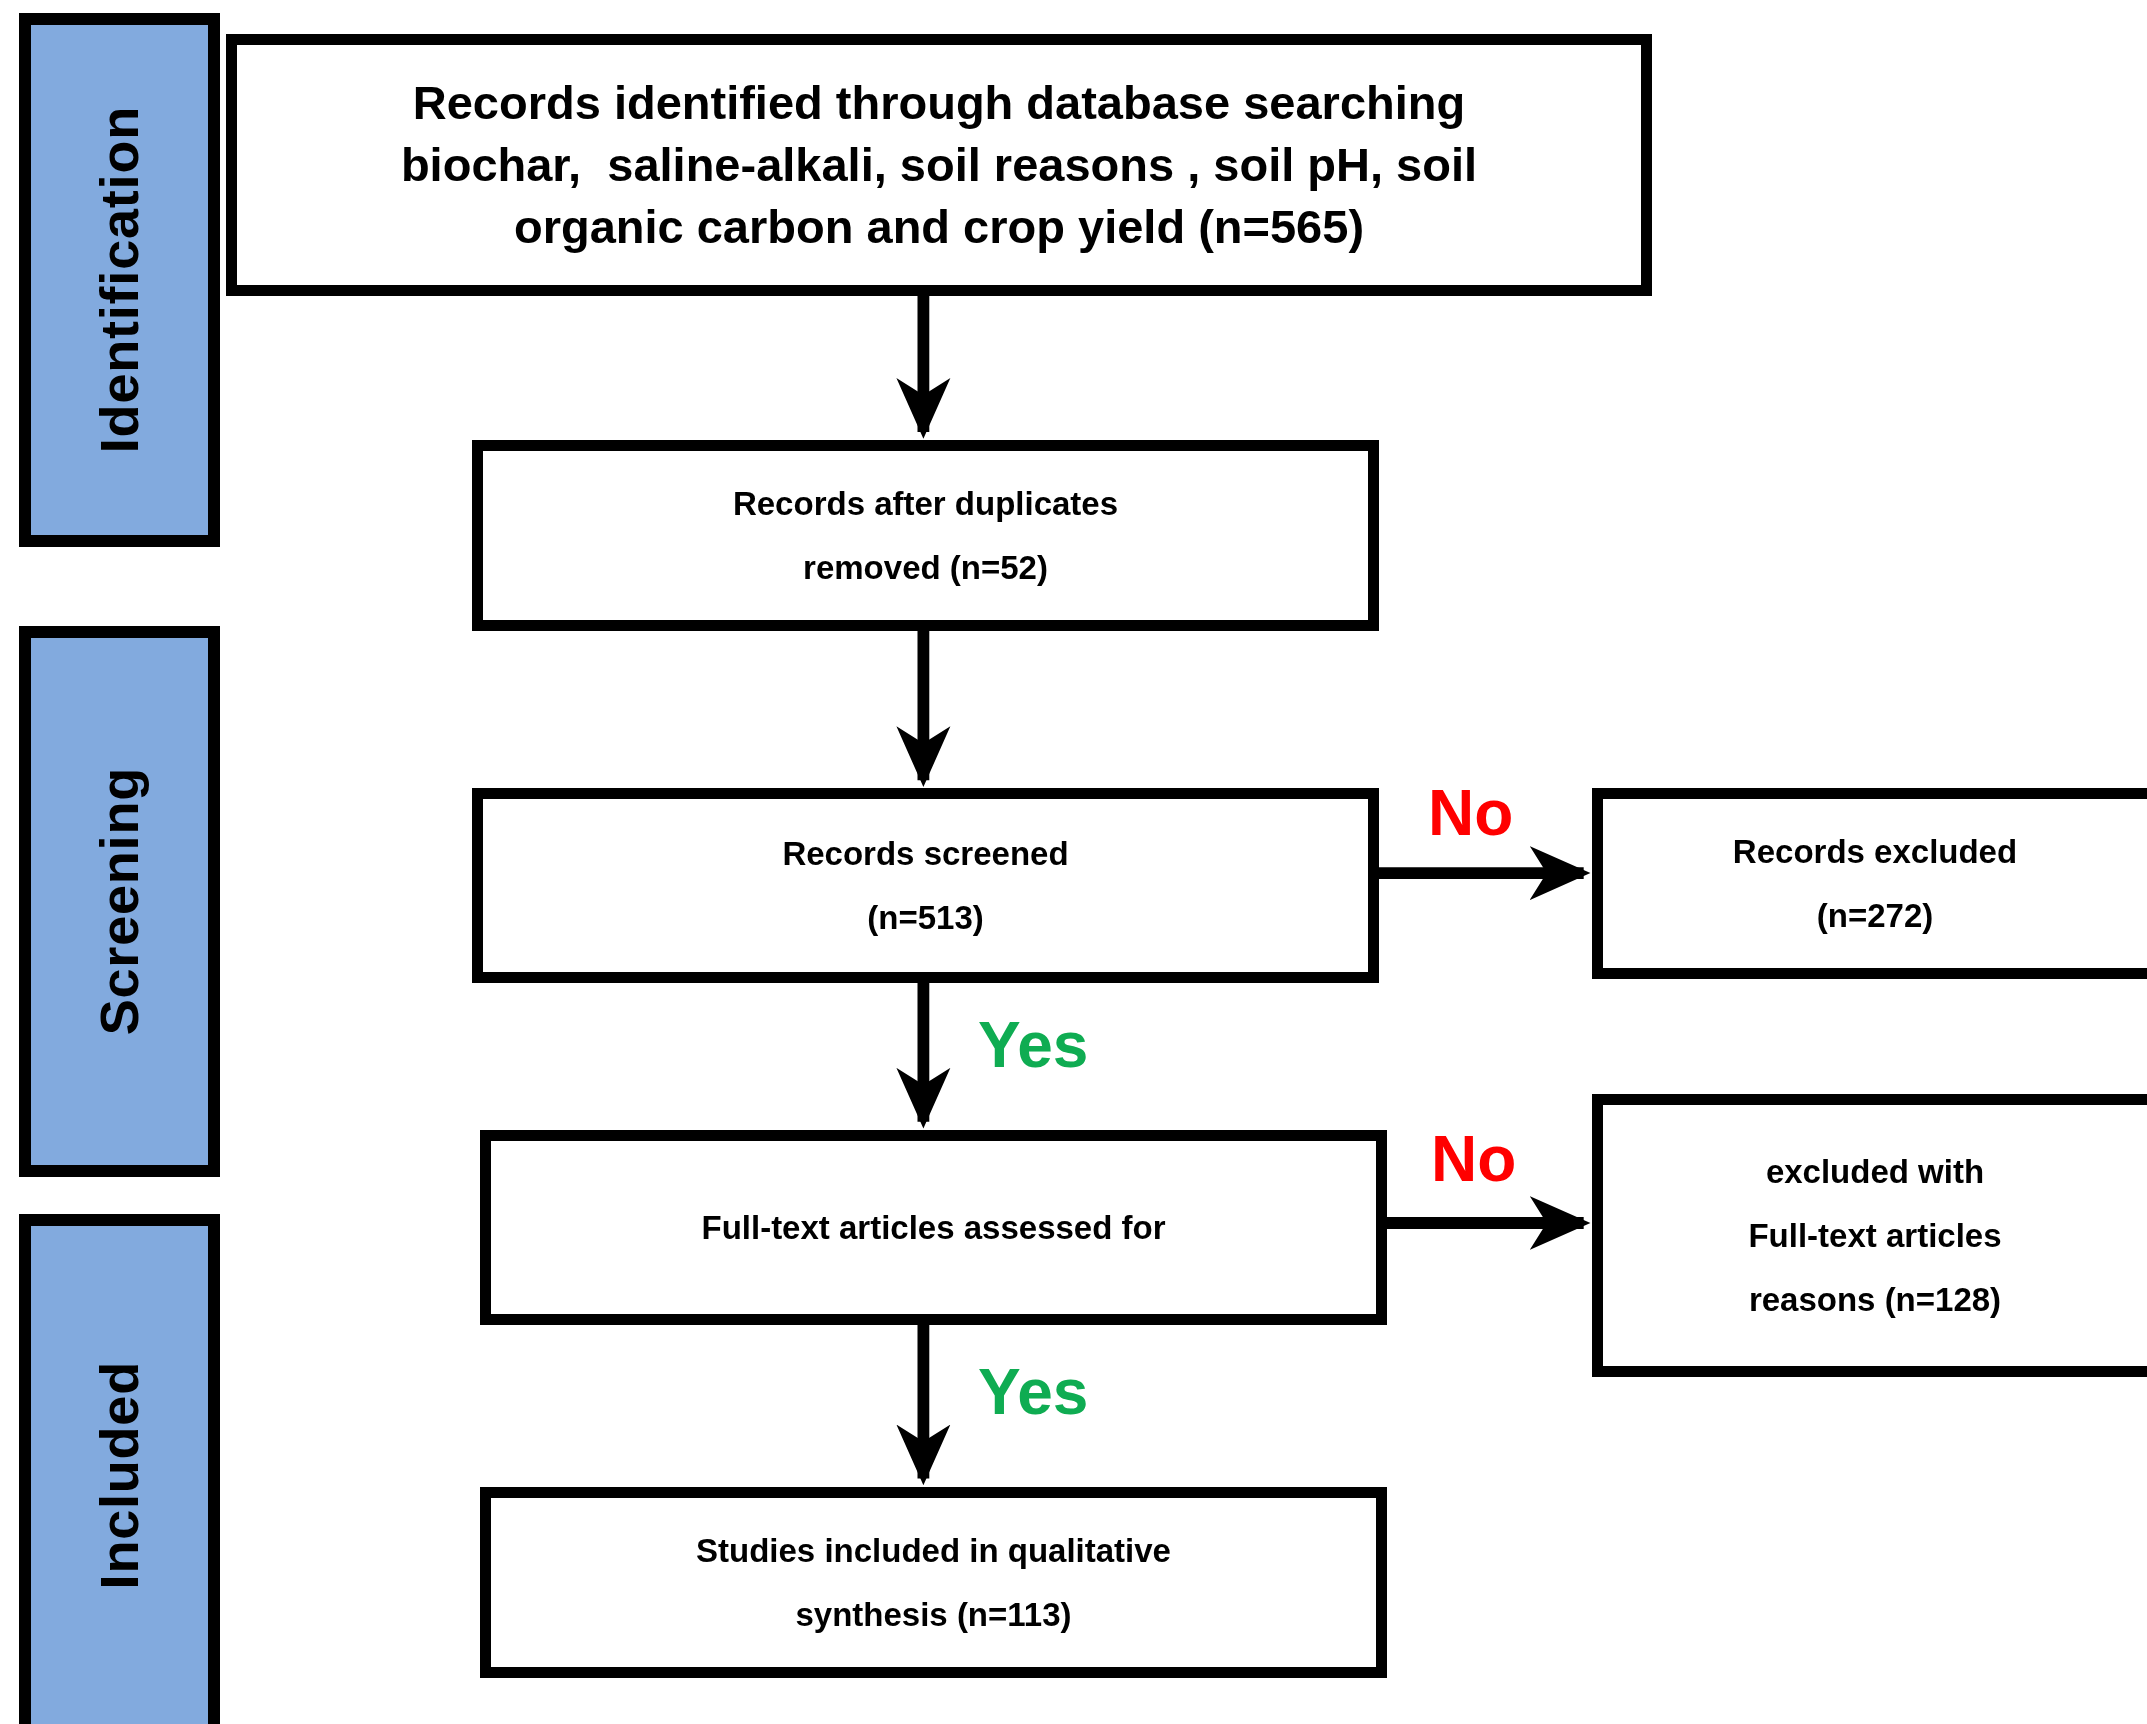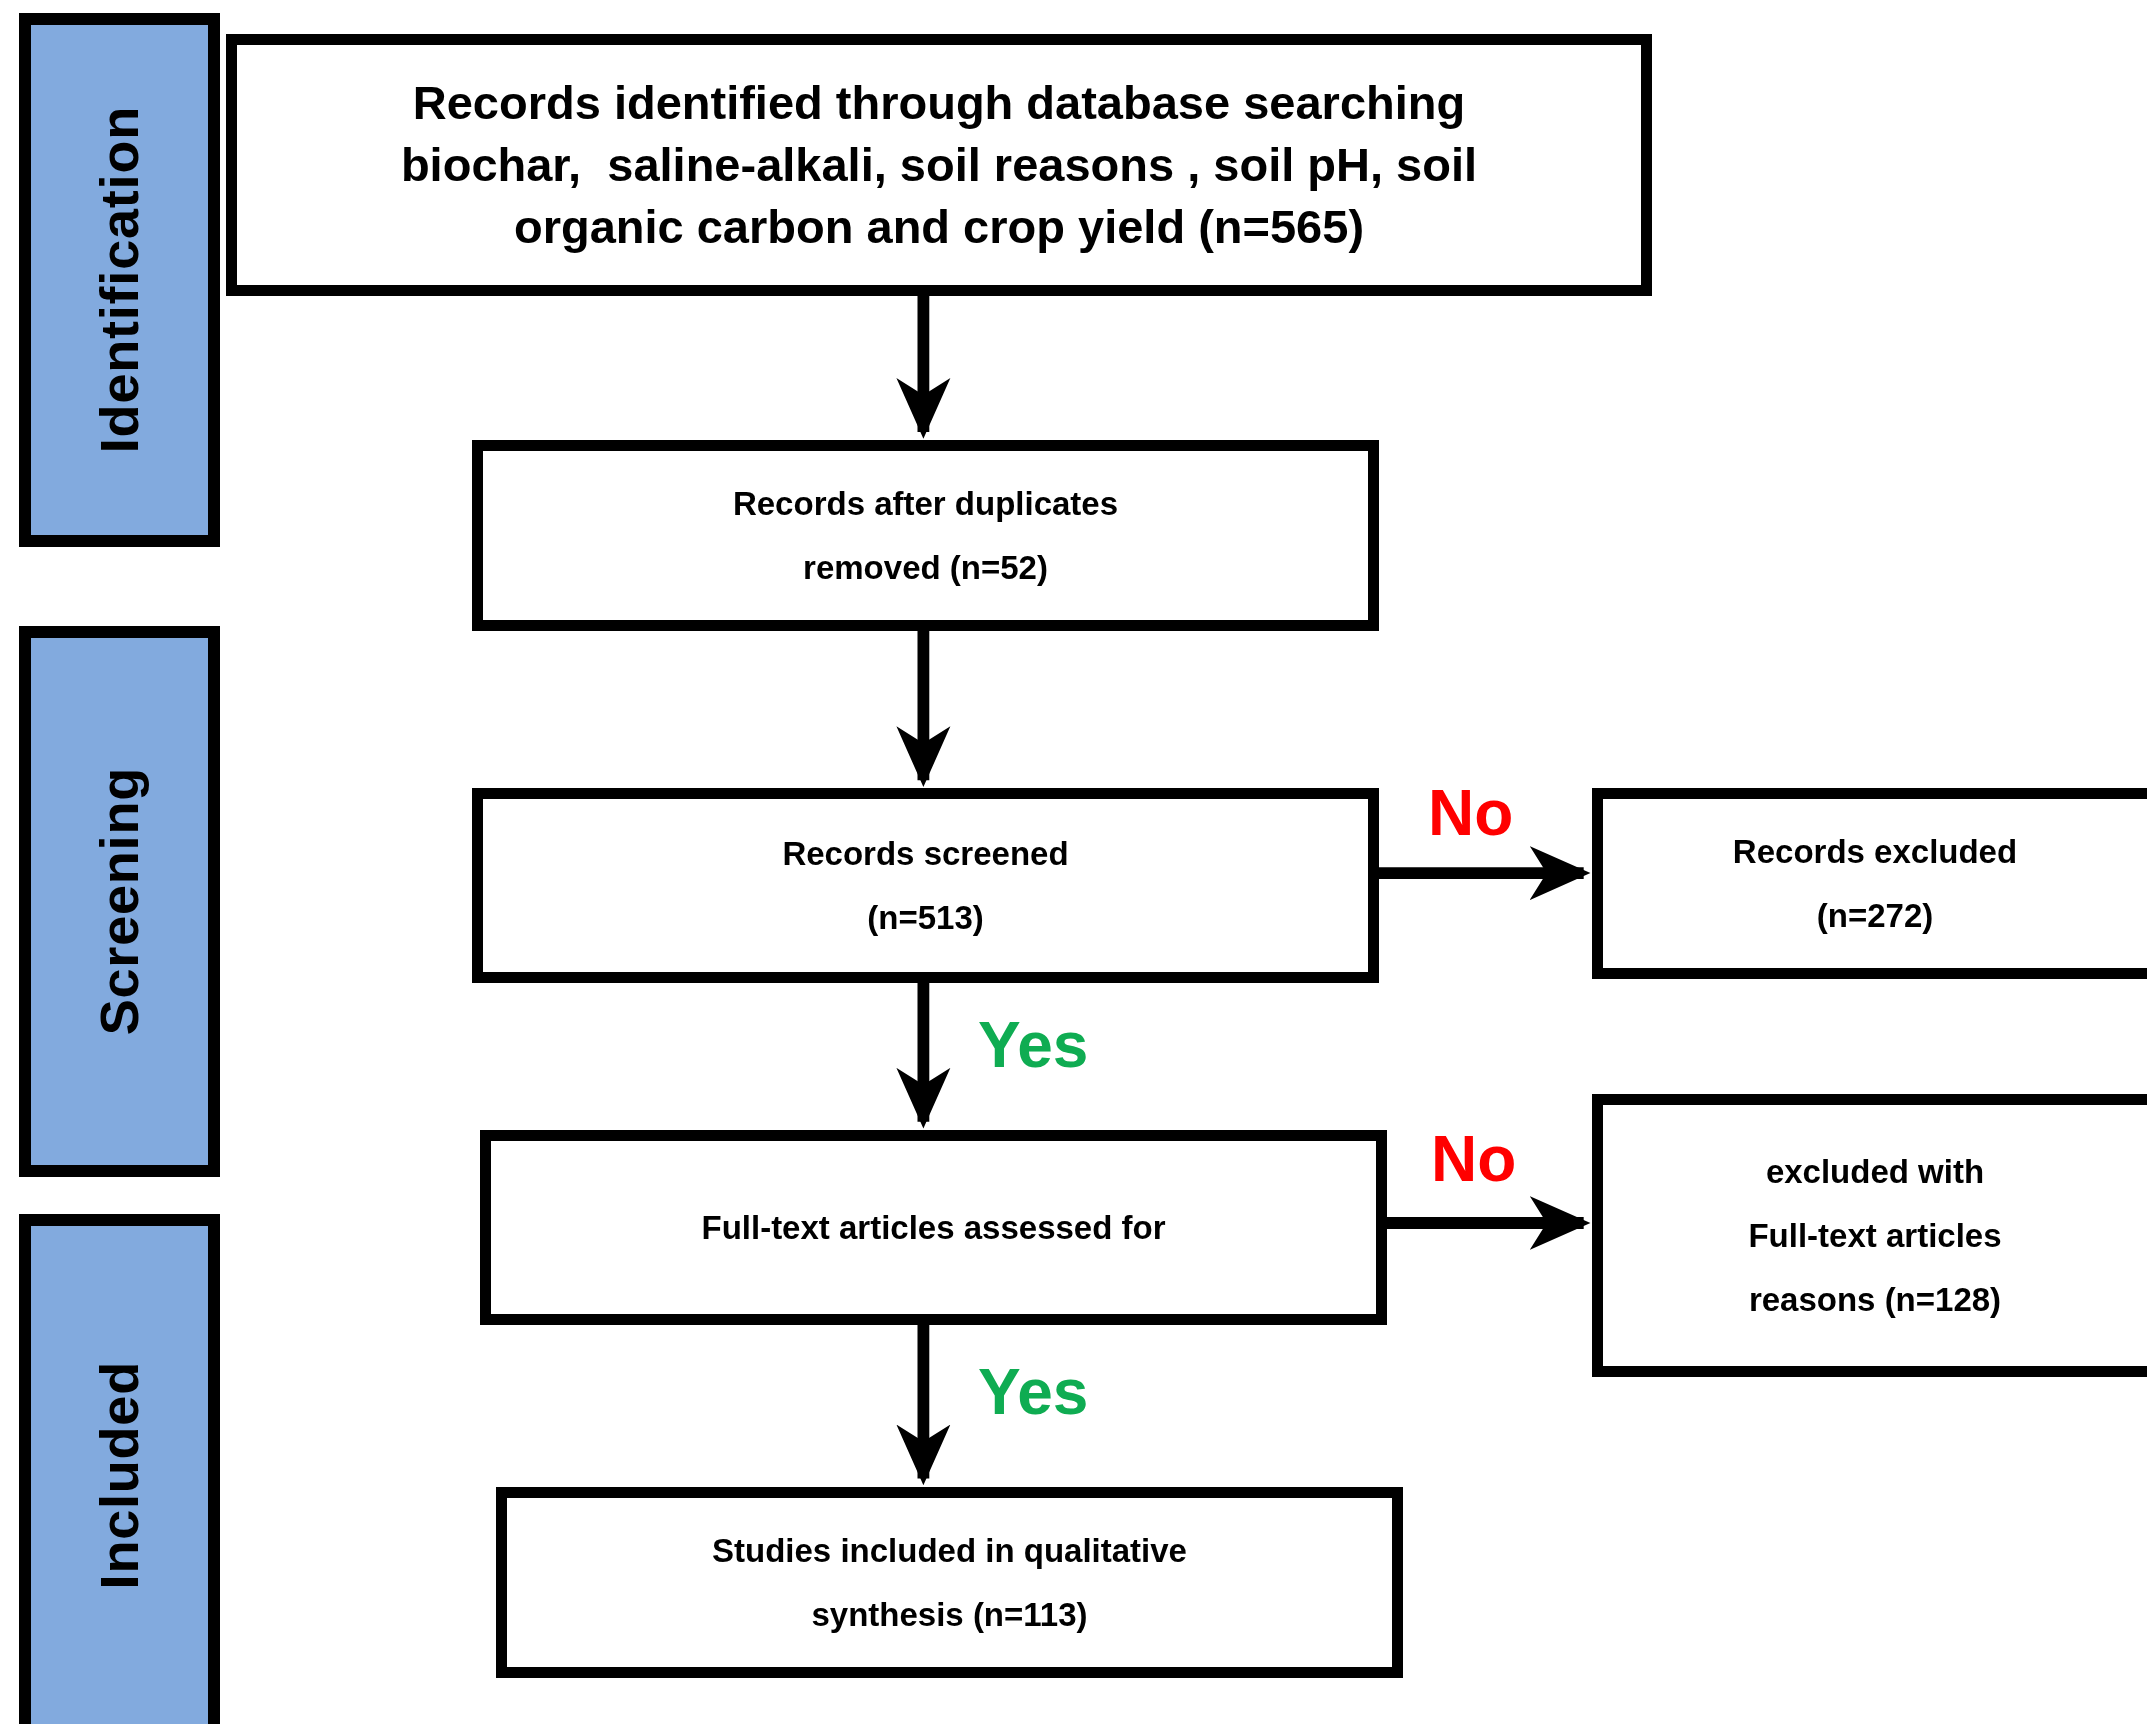--- a/index.html
+++ b/index.html
@@ -111,21 +111,21 @@
   <div class="fbox" style="left:472px;top:1130px;width:885px;height:173px;margin-left:8px;">
     <span class="line">Full-text articles assessed for</span>
   </div>
 
   <div class="fbox" style="left:1592px;top:1094px;width:544px;height:261px;">
     <span class="line">excluded with</span>
     <span class="line">Full-text articles</span>
     <span class="line">reasons (n=128)</span>
   </div>
 
-  <div class="fbox" style="left:496px;top:1487px;width:885px;height:169px;">
+  <div class="fbox" style="left:480px;top:1487px;width:885px;height:169px;">
     <span class="line">Studies included in qualitative</span>
     <span class="line">synthesis (n=113)</span>
   </div>
 
   <div class="flow-label no" style="left:1428px;top:780px;">No</div>
   <div class="flow-label yes" style="left:978px;top:1012px;">Yes</div>
   <div class="flow-label no" style="left:1431px;top:1126px;">No</div>
   <div class="flow-label yes" style="left:978px;top:1359px;">Yes</div>
 
 </div>

